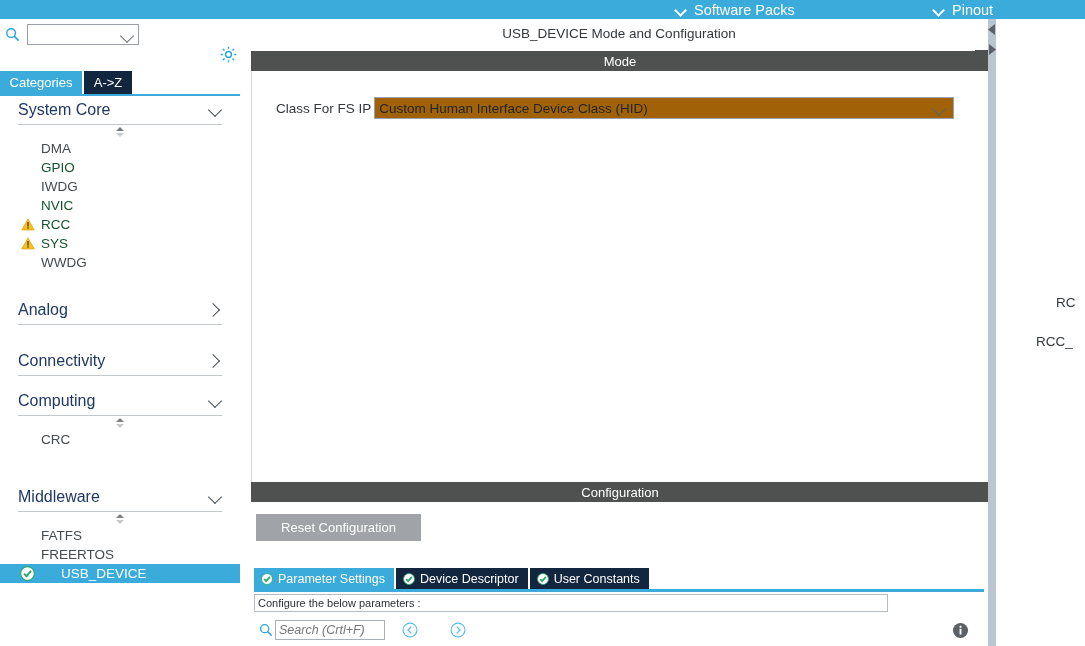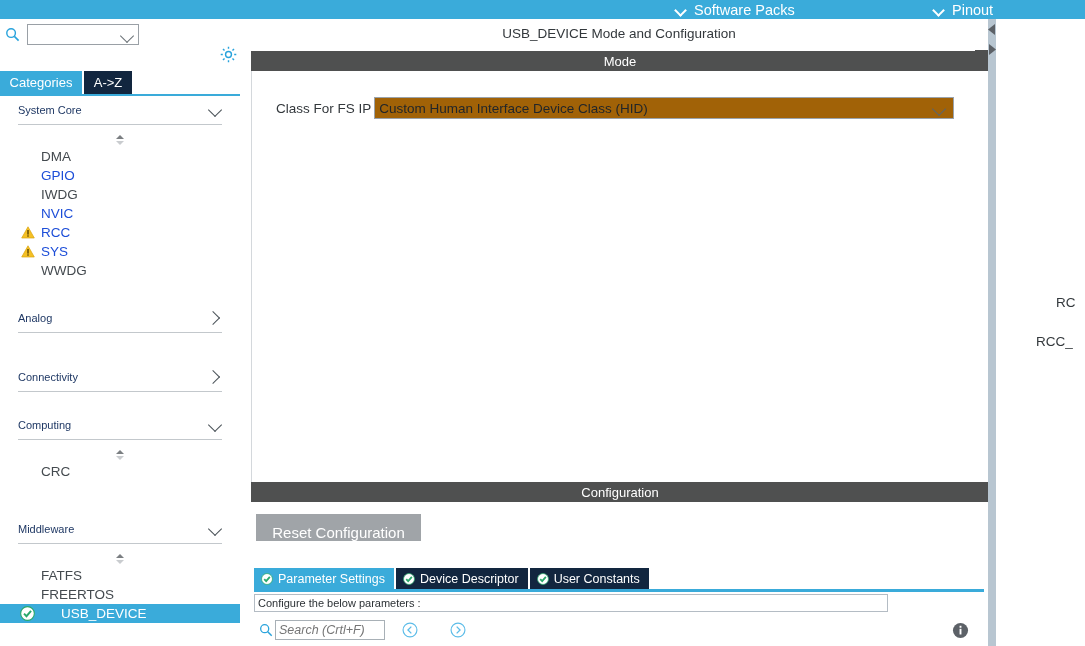--- a/index.html
+++ b/index.html
@@ -130,26 +130,26 @@
     position: absolute;
     left: 0; top: 77px;
     width: 240px;
     height: 550px;
     overflow: hidden;
   }
 
   .group-header {
     position: relative;
     height: 28px;
-    margin: 0 18px 8px 18px;
+    margin: 0 18px 0 18px;
     border-bottom: 1px solid #c3c8cc;
     display: flex;
     align-items: center;
     color: #1f3864;
-    font-size: 11px;
+    font-size: 16px;
     cursor: default;
   }
   .group-header .gchev {
     position: absolute;
     right: 2px; top: 9px;
     width: 9px; height: 9px;
     border-right: 1.6px solid #4a5258;
     border-bottom: 1.6px solid #4a5258;
   }
   .group-header .gchev.down { transform: rotate(45deg); }
@@ -170,21 +170,21 @@
     height: 19px;
     display: flex;
     align-items: center;
     font-size: 13.5px;
     color: #444a4f;
     padding-left: 41px;
     position: relative;
     cursor: default;
     white-space: nowrap;
   }
-  .ip-item.green { color: #1d4ed8; }
+  .ip-item.green { color: #14532d; }
   .ip-item.warn { padding-left: 41px; }
   .ip-item .warn-ico {
     position: absolute;
     left: 21px; top: 3px;
     width: 14px; height: 13px;
   }
   .ip-item.selected {
     background: #3aabda;
     color: #ffffff;
     padding-left: 61px;
@@ -278,23 +278,23 @@
     width: 738px; height: 144px;
     background: #ffffff;
     box-sizing: border-box;
   }
   .reset-btn {
     position: absolute;
     left: 5px; top: 12px;
     width: 165px; height: 27px;
     background: #a0a4a8;
     color: #ffffff;
-    font-size: 15px;
-    display: flex;
-    align-items: flex-end;
+    font-size: 13px;
+    display: flex;
+    align-items: center;
     justify-content: center;
     cursor: default;
   }
   .conf-tabs {
     position: absolute;
     left: 3px; top: 66px;
     height: 21px;
     display: flex;
     align-items: flex-end;
   }

